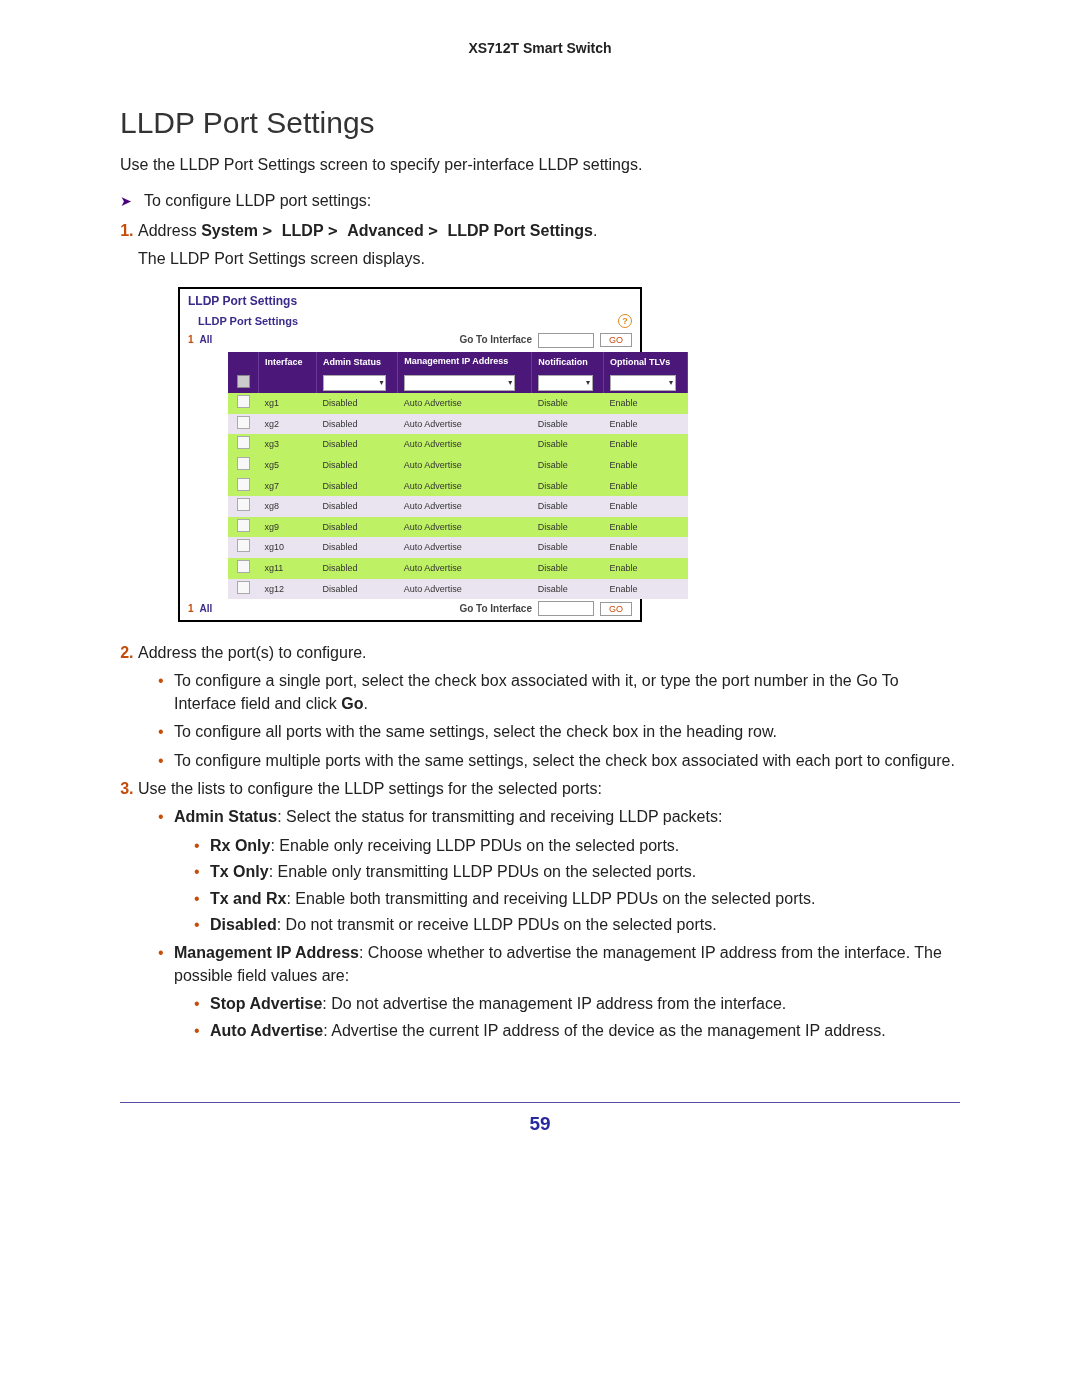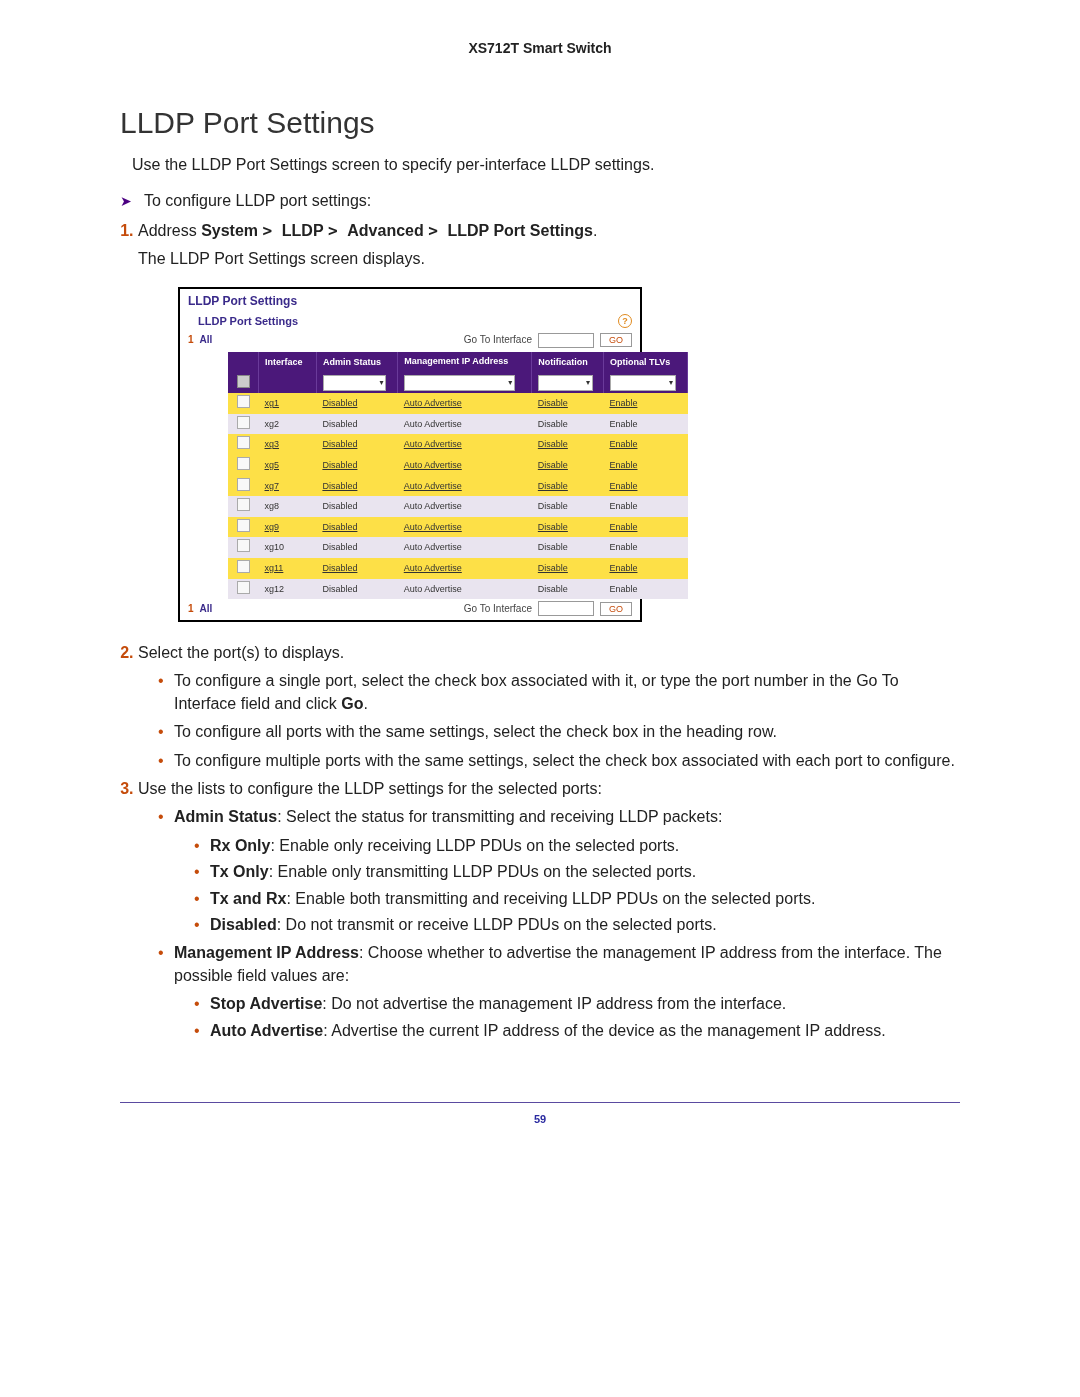--- a/index.html
+++ b/index.html
@@ -22,21 +22,21 @@
     margin-bottom: 50px;
   }
   h1 {
     font-family: "Segoe UI", Arial, sans-serif;
     font-weight: 500;
     color: #333;
     font-size: 30px;
     margin: 0 0 16px 0;
   }
   .intro {
-    margin: 0 0 18px 12px;
+    margin: 0 0 18px 0;
   }
   .proc-arrow {
     color: #4b0082;
     font-size: 14px;
     margin-right: 8px;
   }
   .proc-title {
     font-weight: normal;
     margin-bottom: 10px;
   }
@@ -121,21 +121,21 @@
   }
   .nav-row {
     display: flex;
     align-items: center;
     gap: 6px;
     padding: 2px 8px 4px 8px;
     font-size: 10px;
   }
   .nav-row .one { color: #c54c0b; font-weight: bold; }
   .nav-row .all { color: #3a2a8a; font-weight: bold; }
-  .nav-row .gti-label { color: #444; font-weight: normal; margin-left: auto; }
+  .nav-row .gti-label { color: #444; font-weight: bold; margin-left: auto; }
   .nav-row input {
     width: 50px; height: 13px; font-size: 10px; padding: 0 2px;
     border: 1px solid #999; background:#fff;
   }
   .go-btn {
     border: 1px solid #999;
     background: #fff;
     color: #c54c0b;
     font-size: 9px;
     padding: 1px 8px;
@@ -178,35 +178,35 @@
     align-items: center;
     font-size: 8px;
     color:#333;
   }
   .filter-sel::after { content: "▾"; padding: 0 2px; color:#333; }
   table.grid td {
     padding: 2px 6px;
     border-bottom: 0;
     color: #333;
   }
-  tr.odd td { background: #fde047; text-decoration: underline; }
+  tr.odd td { background: #bef264; }
   tr.even td { background: #e9e4ef; }
   .row-chk {
     width: 11px; height: 11px; background:#f8f8f8; border:1px solid #aaa; display:inline-block;
   }
   .footer-rule {
     border: none;
     border-top: 1px solid #5a4aa0;
     margin: 60px 0 10px 0;
   }
   .page-num {
     text-align: center;
     color: #2a2aa0;
     font-weight: bold;
-    font-size: 11px;
+    font-size: 19px;
   }
 </style>
 </head>
 <body>
 
 <div class="page">
   <div class="device-title">XS712T Smart Switch</div>
 
   <h1>LLDP Port Settings</h1>
   <p class="intro">Use the LLDP Port Settings screen to specify per-interface LLDP settings.</p>
@@ -350,21 +350,21 @@
           <span class="one">1</span>
           <span class="all">All</span>
           <span class="gti-label">Go To Interface</span>
           <input type="text" value="" style="">
           <button class="go-btn">GO</button>
         </div>
       </div>
     </li>
 
     <li>
-      <span>Select the port(s) to displays.</span>
+      <span>Address the port(s) to configure.</span>
       <ul class="bullets" id="step2-bullets">
           <li><span>To configure a single port, select the check box associated with it, or type the port number in the Go To Interface field and click </span><b>Go</b><span>.</span></li>
           <li><span>To configure all ports with the same settings, select the check box in the heading row.</span></li>
           <li><span>To configure multiple ports with the same settings, select the check box associated with each port to configure.</span></li>
         </ul>
     </li>
 
     <li>
       <span>Use the lists to configure the LLDP settings for the selected ports:</span>
       <ul class="bullets" id="step3-main">

